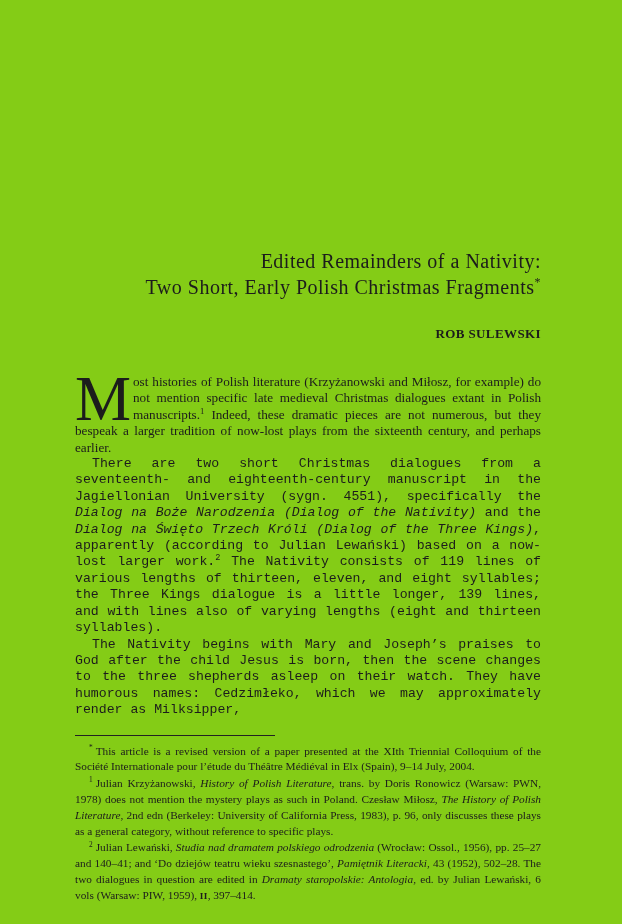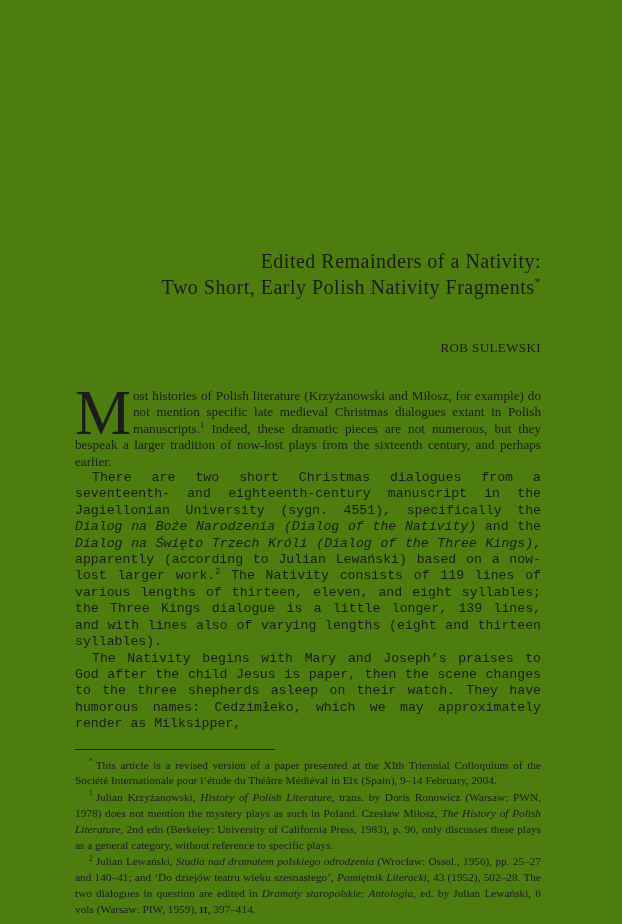--- a/index.html
+++ b/index.html
@@ -1,28 +1,28 @@
 <!DOCTYPE html>
 <html><head>
 <meta charset="utf-8">
 <style>
   html,body { margin:0; padding:0; }
   .page {
     width:622px; height:924px;
-    background:#4d7c0f;
+    background:#84cc16;
     color:#1c1c1c;
     box-sizing:border-box;
     padding:248px 81px 0 75px;
     font-family:"Liberation Serif", serif;
     overflow:hidden;
   }
   .title-block { text-align:right; font-size:20px; line-height:26px; letter-spacing:0.5px; }
   .title-line { white-space:nowrap; }
   .title-block sup { font-size:0.6em; line-height:0; vertical-align:super; }
-  .author { text-align:right; font-size:13px; line-height:16px; margin-top:40px; letter-spacing:0.4px; }
+  .author { text-align:right; font-size:13px; line-height:16px; margin-top:26px; letter-spacing:0.4px;font-weight:bold; }
   .body-text { margin-top:32px; font-size:13.2px; line-height:16.4px; text-align:justify; }
   .para { margin:0; }
   .para.indent { text-indent:17px;font-family:Liberation Mono, monospace; }
   .dropcap {
     float:left;
     height:42px; width:56px;
     margin:-6px 2px 0 0;
     font-size:63px; line-height:63px;
     overflow:visible;
   }
@@ -37,32 +37,32 @@
   .footnote { margin:0 0 1px 0; text-indent:14px; }
   .fn-mark { margin-right:3px; }
 </style>
 </head>
 <body>
 
 <div class="page">
 
   <div class="title-block">
     <div class="title-line">Edited Remainders of a Nativity:</div>
-    <div class="title-line"><span>Two Short, Early Polish Nativity Fragments</span><sup>*</sup></div>
+    <div class="title-line"><span>Two Short, Early Polish Christmas Fragments</span><sup>*</sup></div>
   </div>
 
   <div class="author">ROB SULEWSKI</div>
 
   <div class="body-text">
     <p class="para"><span class="dropcap">M</span><span><span>ost histories of Polish literature (Krzyżanowski and Miłosz, for example) do not mention specific late medieval Christmas dialogues extant in Polish manuscripts.</span><sup>1</sup><span> Indeed, these dramatic pieces are not numerous, but they bespeak a larger tradition of now-lost plays from the sixteenth century, and perhaps earlier.</span></span></p>
     <p class="para indent"><span>There are two short Christmas dialogues from a seventeenth- and eighteenth-century manuscript in the Jagiellonian University (sygn. 4551), specifically the </span><em>Dialog na Boże Narodzenia</em><span> </span><em>(Dialog of the Nativity)</em><span> and the </span><em>Dialog na Święto Trzech Króli</em><span> </span><em>(Dialog of the Three Kings)</em><span>, apparently (according to Julian Lewański) based on a now-lost larger work.</span><sup>2</sup><span> The Nativity consists of 119 lines of various lengths of thirteen, eleven, and eight syllables; the Three Kings dialogue is a little longer, 139 lines, and with lines also of varying lengths (eight and thirteen syllables).</span></p>
-    <p class="para indent"><span>The Nativity begins with Mary and Joseph’s praises to God after the child Jesus is paper, then the scene changes to the three shepherds asleep on their watch. They have humorous names: Cedzimłeko, which we may approximately render as Milksipper,</span></p>
+    <p class="para indent"><span>The Nativity begins with Mary and Joseph’s praises to God after the child Jesus is born, then the scene changes to the three shepherds asleep on their watch. They have humorous names: Cedzimłeko, which we may approximately render as Milksipper,</span></p>
   </div>
 
   <hr class="fn-rule">
 
   <div class="footnotes">
-    <p class="footnote"><sup class="fn-mark">*</sup><span><span>This article is a revised version of a paper presented at the XIth Triennial Colloquium of the Société Internationale pour l’étude du Théâtre Médiéval in Elx (Spain), 9–14 February, 2004.</span></span></p>
+    <p class="footnote"><sup class="fn-mark">*</sup><span><span>This article is a revised version of a paper presented at the XIth Triennial Colloquium of the Société Internationale pour l’étude du Théâtre Médiéval in Elx (Spain), 9–14 July, 2004.</span></span></p>
     <p class="footnote"><sup class="fn-mark">1</sup><span><span>Julian Krzyżanowski, </span><em>History of Polish Literature</em><span>, trans. by Doris Ronowicz (Warsaw: PWN, 1978) does not mention the mystery plays as such in Poland. Czesław Miłosz, </span><em>The History of Polish Literature</em><span>, 2nd edn (Berkeley: University of California Press, 1983), p. 96, only discusses these plays as a general category, without reference to specific plays.</span></span></p>
     <p class="footnote"><sup class="fn-mark">2</sup><span><span>Julian Lewański, </span><em>Studia nad dramatem polskiego odrodzenia</em><span> (Wrocław: Ossol., 1956), pp. 25–27 and 140–41; and ‘Do dziejów teatru wieku szesnastego’, </span><em>Pamiętnik Literacki</em><span>, 43 (1952), 502–28. The two dialogues in question are edited in </span><em>Dramaty staropolskie: Antologia</em><span>, ed. by Julian Lewański, 6 vols (Warsaw: PIW, 1959), </span><span class="sc">II</span><span>, 397–414.</span></span></p>
   </div>
 
 </div>
 
 </body></html>

